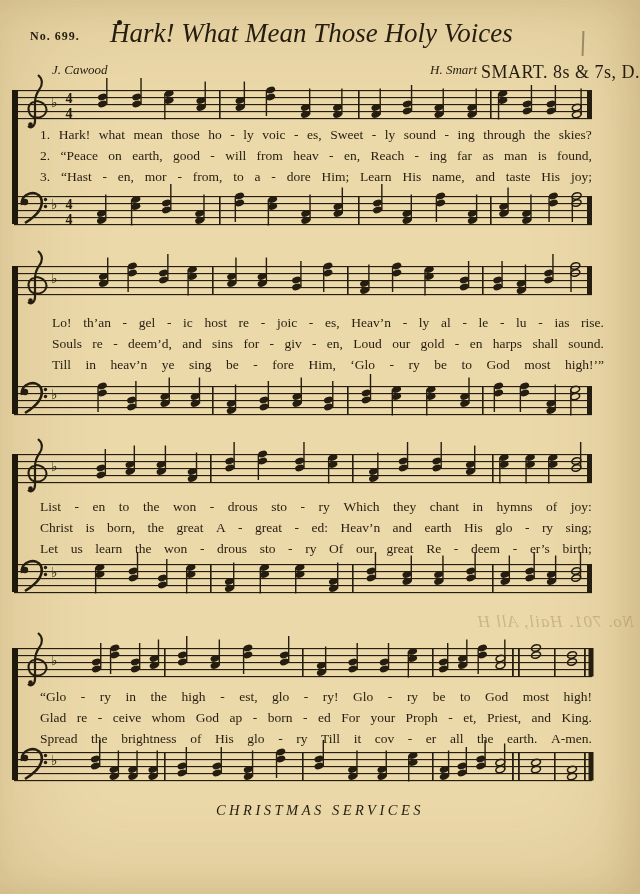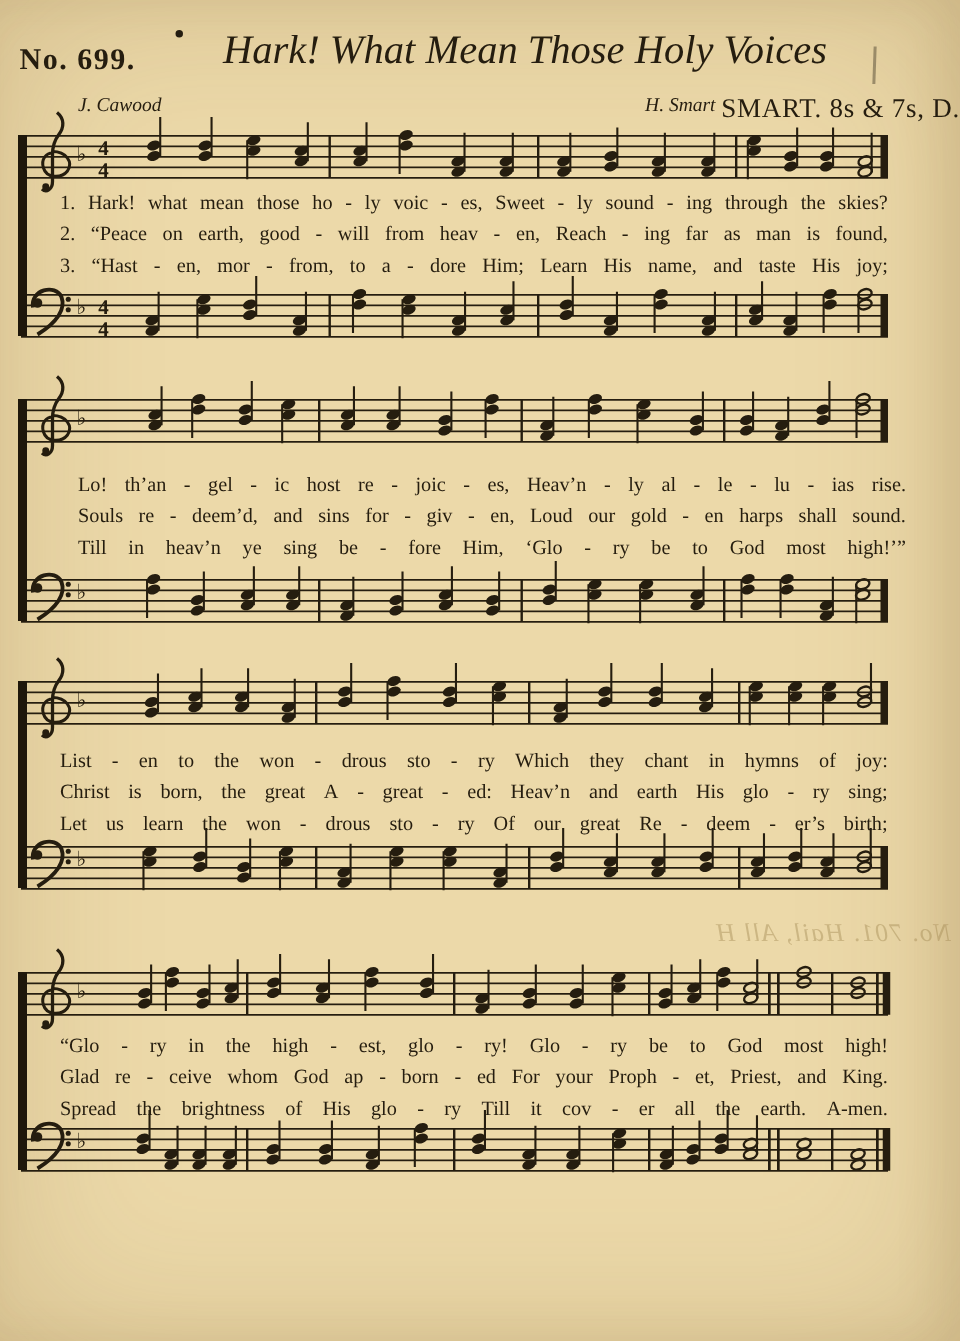--- a/index.html
+++ b/index.html
@@ -5,26 +5,26 @@
   html,body{margin:0;padding:0;}
   body{
     width:640px;height:894px;position:relative;overflow:hidden;
     background:#ecd9a9;
     box-shadow:inset 0 0 110px rgba(125,92,40,.22), inset -14px 0 30px rgba(120,88,40,.12);
     font-family:"Liberation Serif","DejaVu Serif",serif;
     color:#251d0f;
   }
   .page{position:absolute;inset:0;}
   .hymn-number{
-    position:absolute;left:13px;top:29px;
-    font-size:20px;font-weight:bold;letter-spacing:1px;
+    position:absolute;left:30px;top:29px;
+    font-size:12px;font-weight:bold;letter-spacing:1px;
   }
   .title{
     position:absolute;left:110px;top:18px;width:480px;
-    font-size:27px;font-style:italic;white-space:nowrap;text-align:center;
+    font-size:27px;font-style:italic;white-space:nowrap;
   }
   .byline{position:absolute;top:62px;left:0;width:555px;height:18px;font-size:13px;}
   .author{position:absolute;left:52px;font-style:italic;}
   .tune-name{position:absolute;left:0;width:640px;text-align:right;letter-spacing:.5px;font-size:18px;}
   .composer{position:absolute;right:78px;font-style:italic;}
   .lyrics{position:absolute;left:40px;width:552px;}
   .lyric-line{display:flex;justify-content:space-between;height:21px;font-size:13.5px;white-space:nowrap;}
   .lyric-line span{white-space:pre;}
   .staff{position:absolute;left:12px;width:586px;height:70px;}
   .system-bar{position:absolute;left:12px;width:6px;background:#1e170b;}
@@ -861,13 +861,14 @@
         <rect x="542" y="18" width="1.6" height="28.5" fill="#251d0f"></rect>
         <ellipse cx="560" cy="35.5" rx="4.6" ry="3.1" transform="rotate(-18 560 35.5)" fill="none" stroke="#251d0f" stroke-width="1.6"></ellipse>
         <ellipse cx="560" cy="42.5" rx="4.6" ry="3.1" transform="rotate(-18 560 42.5)" fill="none" stroke="#251d0f" stroke-width="1.6"></ellipse>
         <rect x="572" y="18" width="1.8" height="28.5" fill="#251d0f"></rect>
         <rect x="576.5" y="18" width="5" height="28.5" fill="#251d0f"></rect>
       </svg>
       <div class="system-bar" style="top: 648px; height: 132px;"></div>
     </div>
 
   <div class="bleed-through">No. 701.  Hail, All H</div>
+  <div class="footer-caption">CHRISTMAS SERVICES</div>
 </div>
 
 </body></html>

